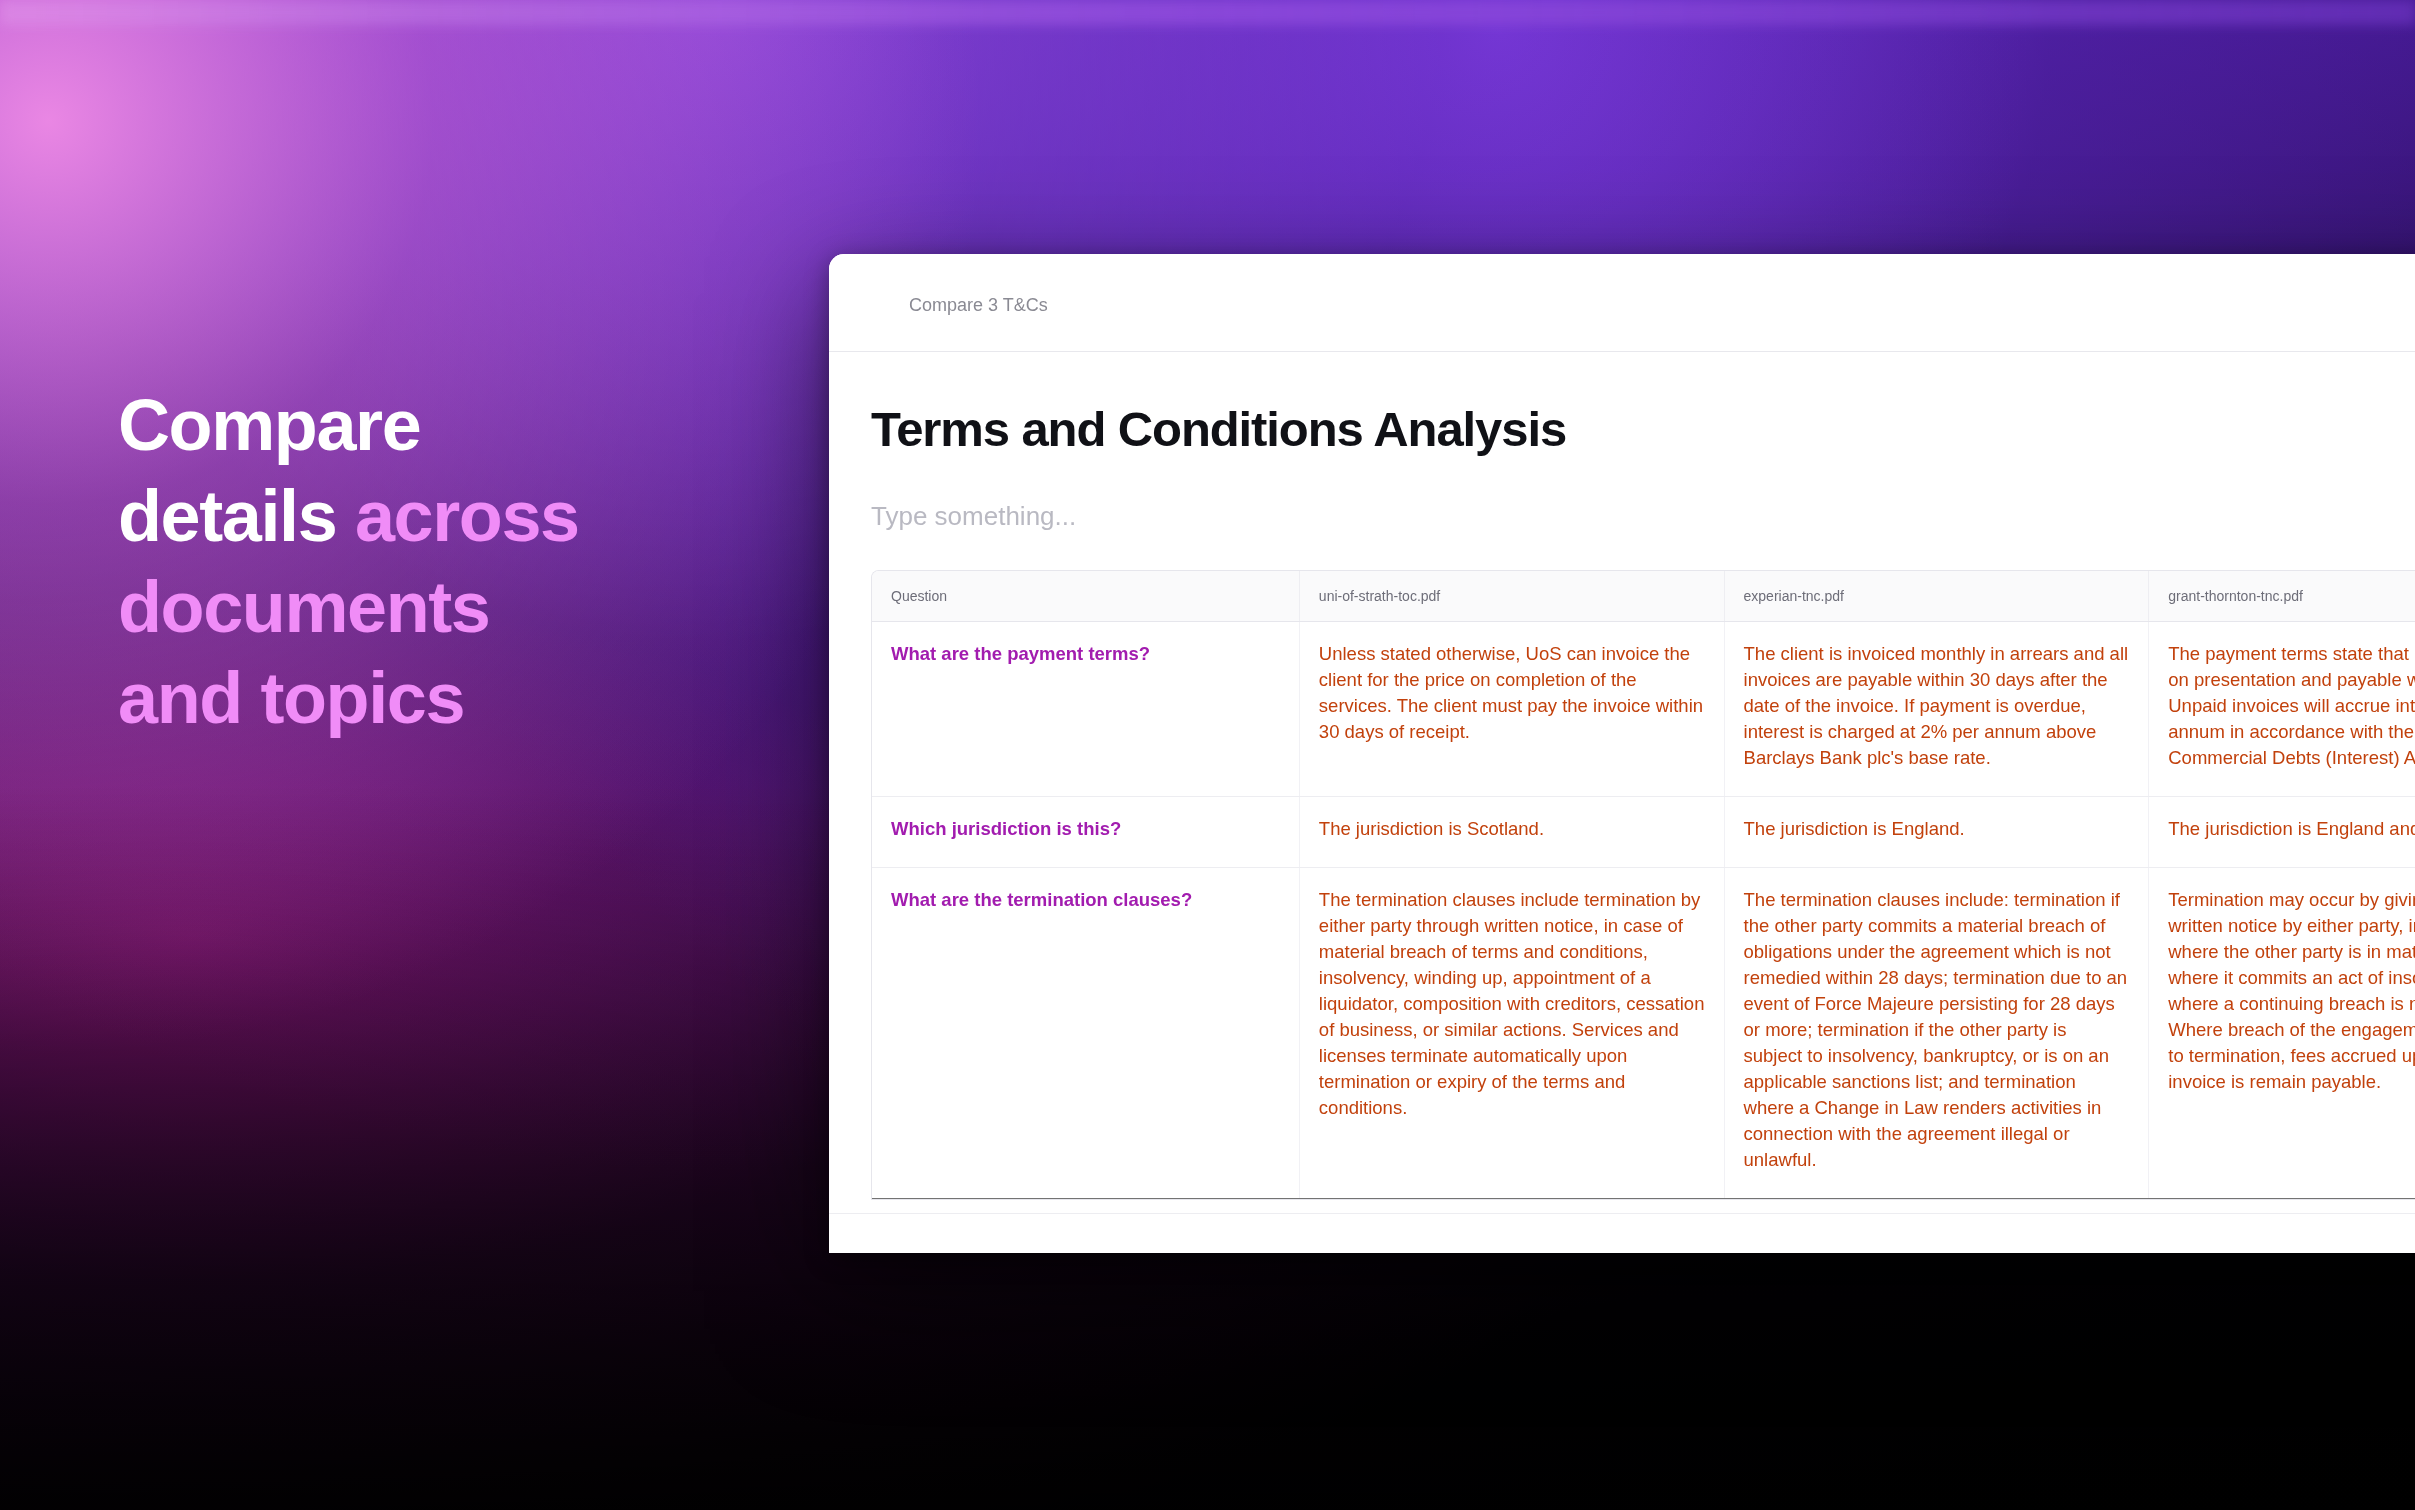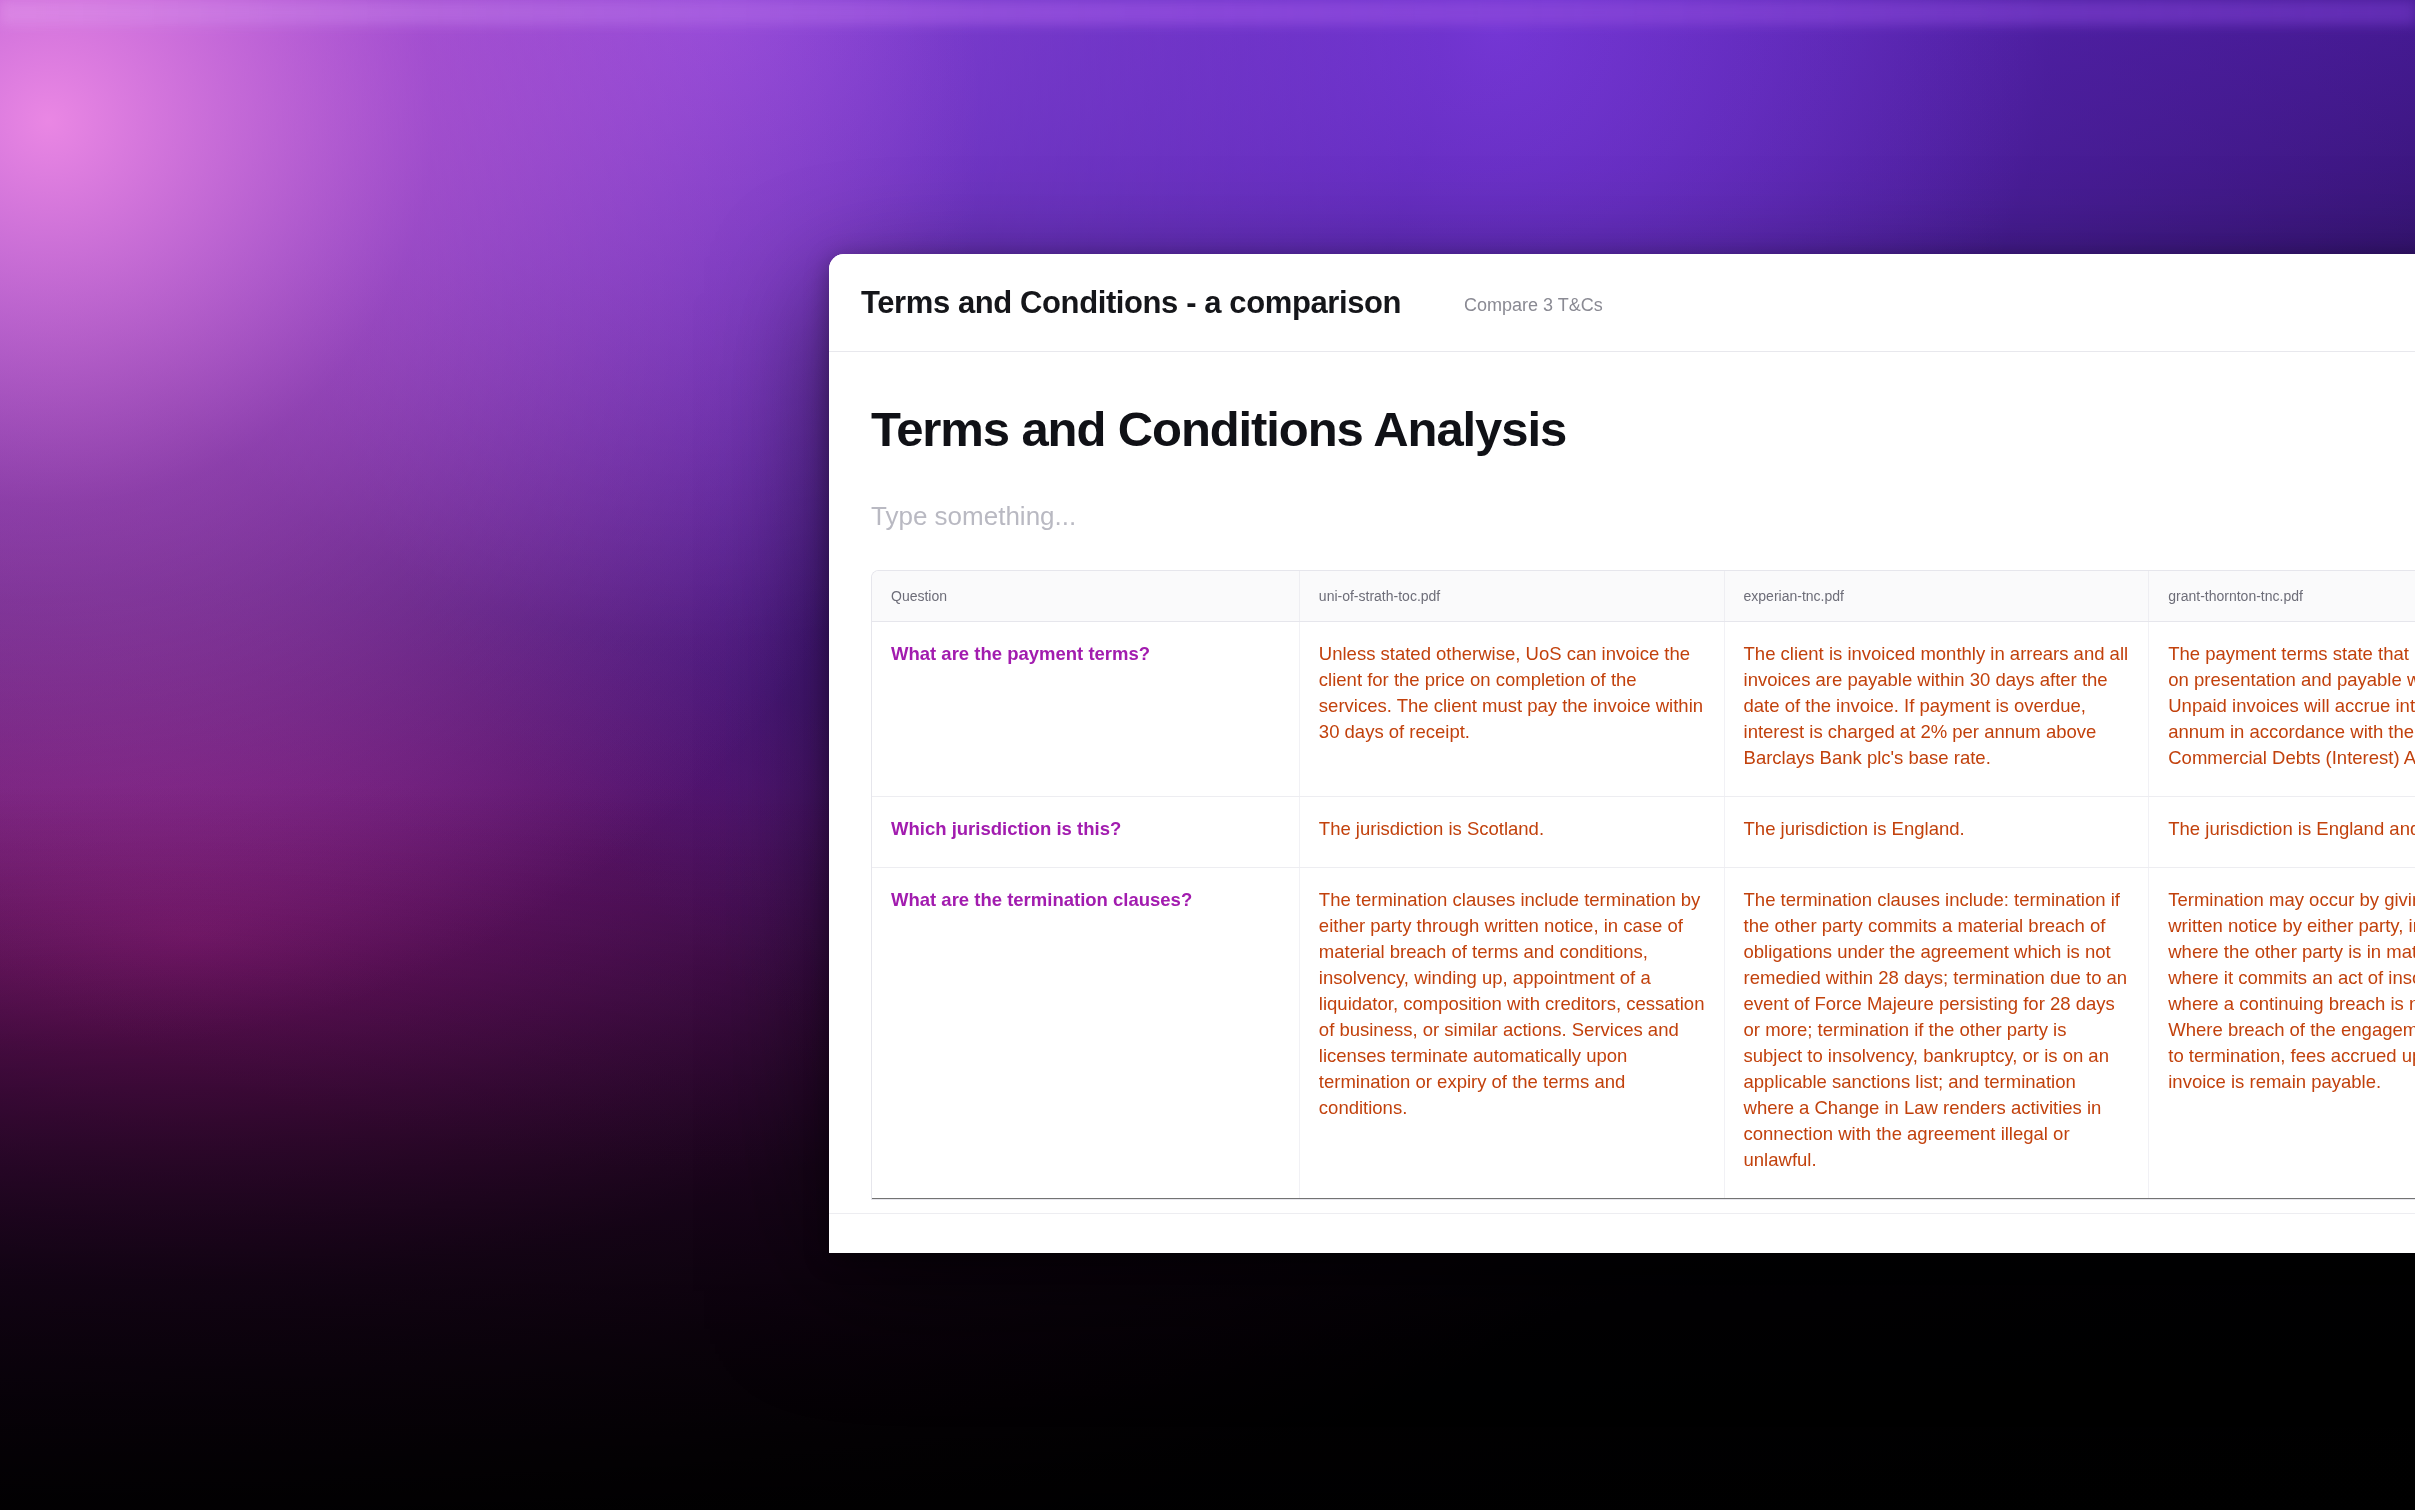--- a/index.html
+++ b/index.html
@@ -179,25 +179,30 @@
     background: #fff;
     border-top: 1px solid #ededf1;
   }
 </style>
 </head>
 <body>
 
 <div id="stage">
   <div class="top-sheen"></div>
 
+  <div id="headline">
+    <span class="line l1">Compare</span>
+    <span class="line mix"><span class="w1">details </span><span class="w2">across</span></span>
+    <span class="line l3">documents</span>
+    <span class="line l4">and topics</span>
+  </div>
 
   <div id="window">
 
     <div id="titlebar">
-      <span class="doc-title">Terms and Conditions - a comparison</span>
       <span class="doc-sub">Compare 3 T&amp;Cs</span>
     </div>
 
     <div id="content">
 
       <div id="page-title">Terms and Conditions Analysis</div>
 
       <div id="composer">
         <input type="text" placeholder="Type something..." style="">
       </div>

